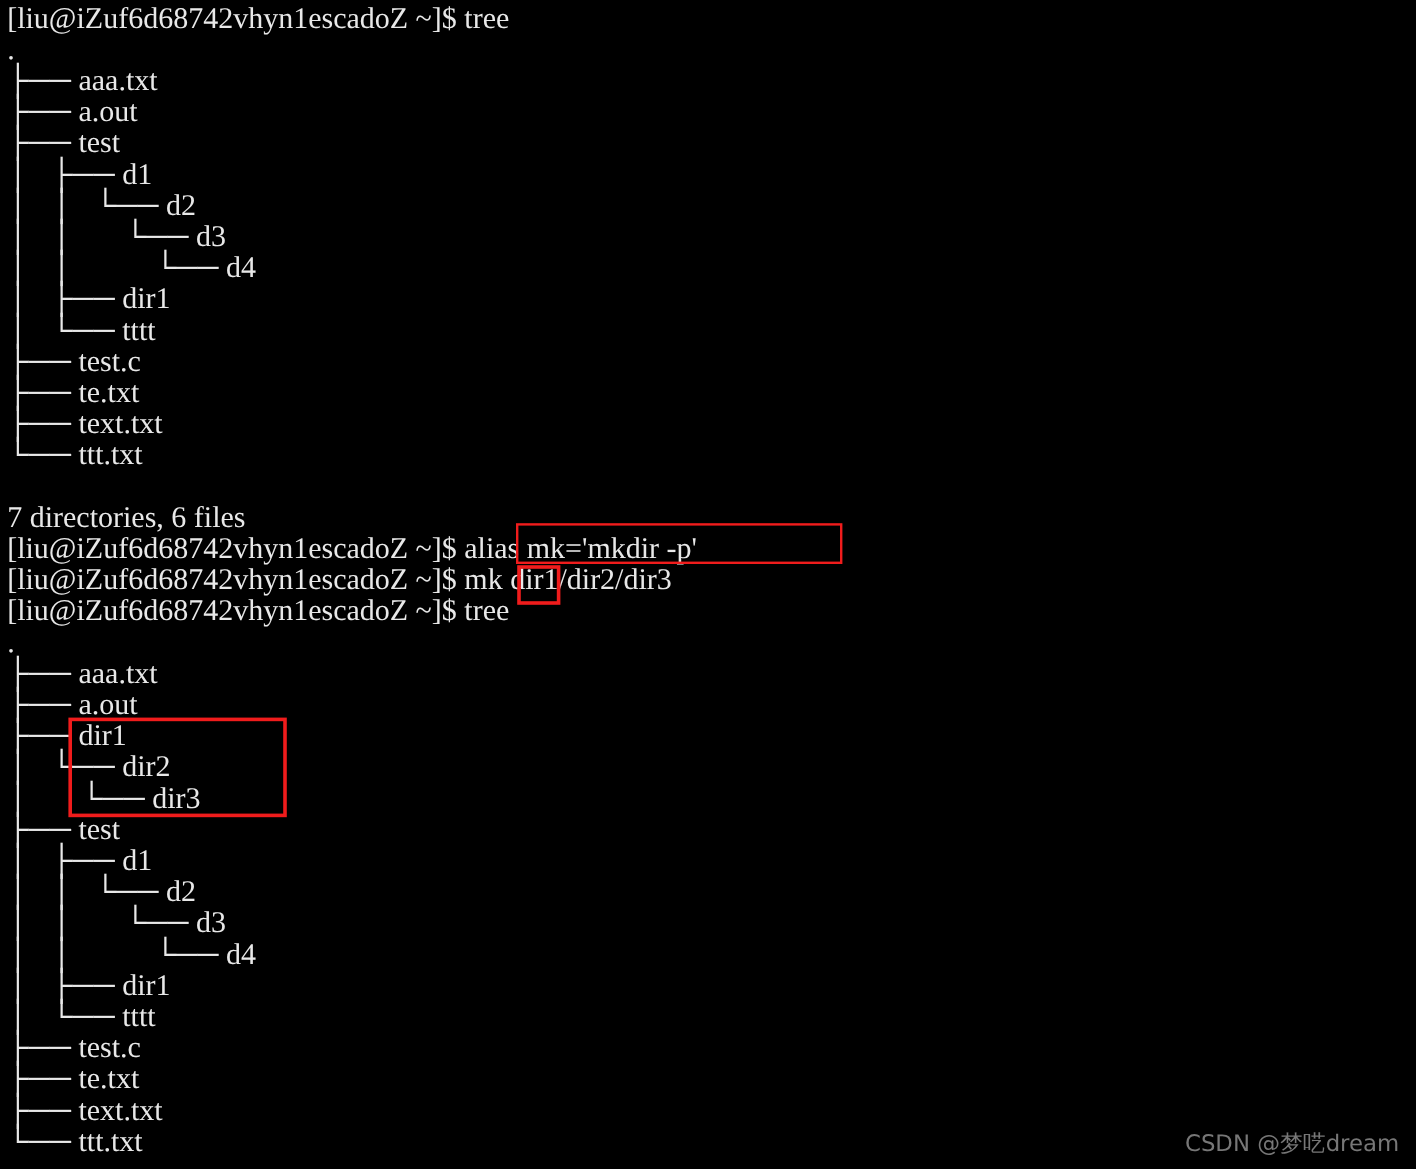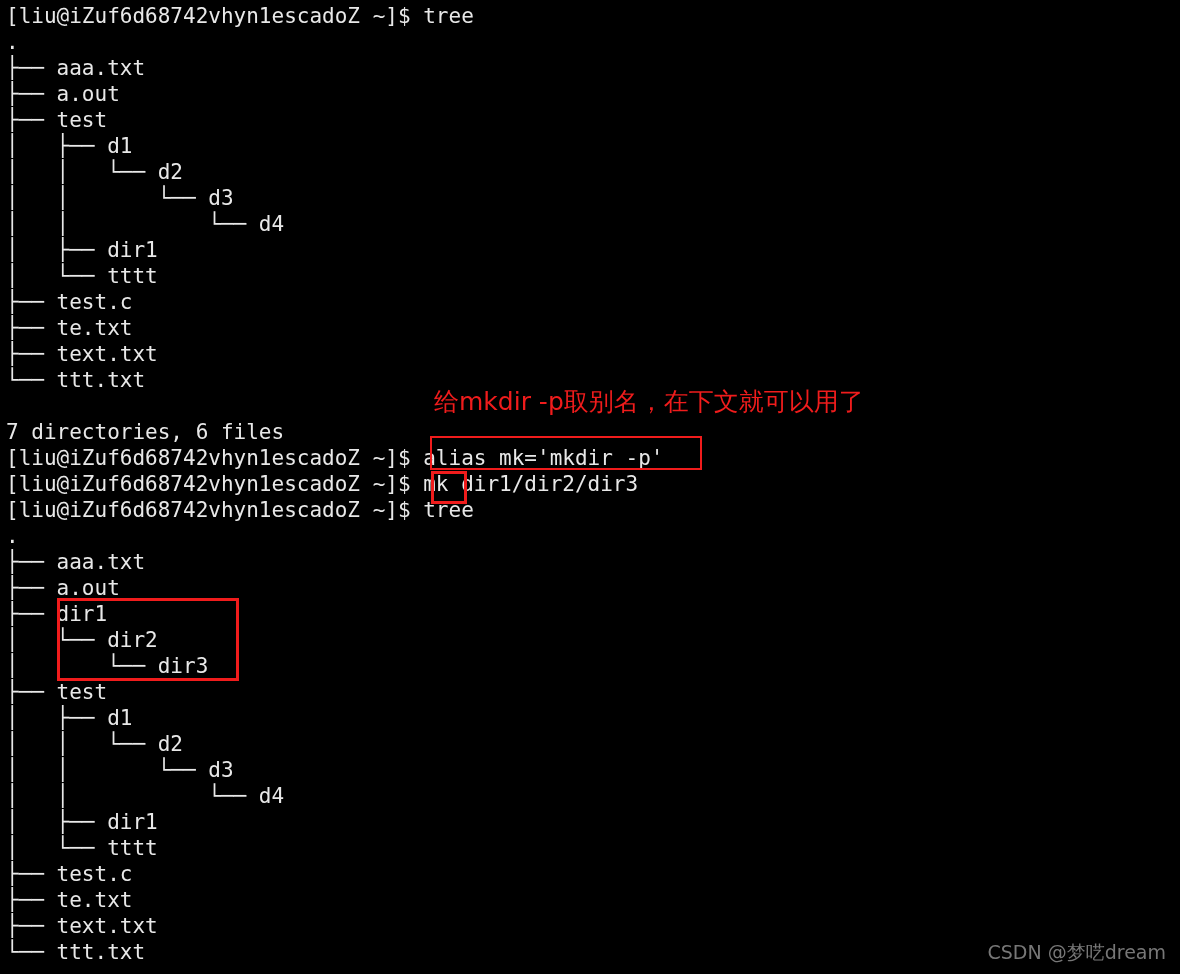--- a/index.html
+++ b/index.html
@@ -13,25 +13,26 @@
     height: 974px;
     background: #000000;
     overflow: hidden;
     font-family: "DejaVu Sans Mono", "Liberation Mono", monospace;
   }
   #term {
     position: absolute;
     left: 6px;
     top: 3px;
     width: 1170px;
-    font-size: 21px;
+    font-size: 25px;
     line-height: 26px;
     color: #e8e8e8;
     white-space: pre;
     letter-spacing: 0px;
+    font-family: Liberation Serif, serif;
   }
   .line {
     height: 26px;
     white-space: pre;
     color: #e8e8e8;
   }
   .blank { color: transparent; }
 
   
   #annotation {
@@ -83,21 +84,20 @@
     white-space: pre;
   }
 </style>
 </head>
 <body>
 
 <div id="screen">
 
   <div id="term"><div class="line">[liu@iZuf6d68742vhyn1escadoZ ~]$ tree</div><div class="line">.</div><div class="line">├── aaa.txt</div><div class="line">├── a.out</div><div class="line">├── test</div><div class="line">│   ├── d1</div><div class="line">│   │   └── d2</div><div class="line">│   │       └── d3</div><div class="line">│   │           └── d4</div><div class="line">│   ├── dir1</div><div class="line">│   └── tttt</div><div class="line">├── test.c</div><div class="line">├── te.txt</div><div class="line">├── text.txt</div><div class="line">└── ttt.txt</div><div class="line blank"> </div><div class="line">7 directories, 6 files</div><div class="line">[liu@iZuf6d68742vhyn1escadoZ ~]$ alias mk='mkdir -p'</div><div class="line">[liu@iZuf6d68742vhyn1escadoZ ~]$ mk dir1/dir2/dir3</div><div class="line">[liu@iZuf6d68742vhyn1escadoZ ~]$ tree</div><div class="line">.</div><div class="line">├── aaa.txt</div><div class="line">├── a.out</div><div class="line">├── dir1</div><div class="line">│   └── dir2</div><div class="line">│       └── dir3</div><div class="line">├── test</div><div class="line">│   ├── d1</div><div class="line">│   │   └── d2</div><div class="line">│   │       └── d3</div><div class="line">│   │           └── d4</div><div class="line">│   ├── dir1</div><div class="line">│   └── tttt</div><div class="line">├── test.c</div><div class="line">├── te.txt</div><div class="line">├── text.txt</div><div class="line">└── ttt.txt</div></div>
 
-  <div id="annotation">给mkdir -p取别名，在下文就可以用了</div>
 
   <div class="redbox" id="box-alias"></div>
 
   <div class="redbox" id="box-mk"></div>
 
   <div class="redbox" id="box-dirs"></div>
 
   <div id="watermark">CSDN @梦呓dream</div>
 
 </div>

